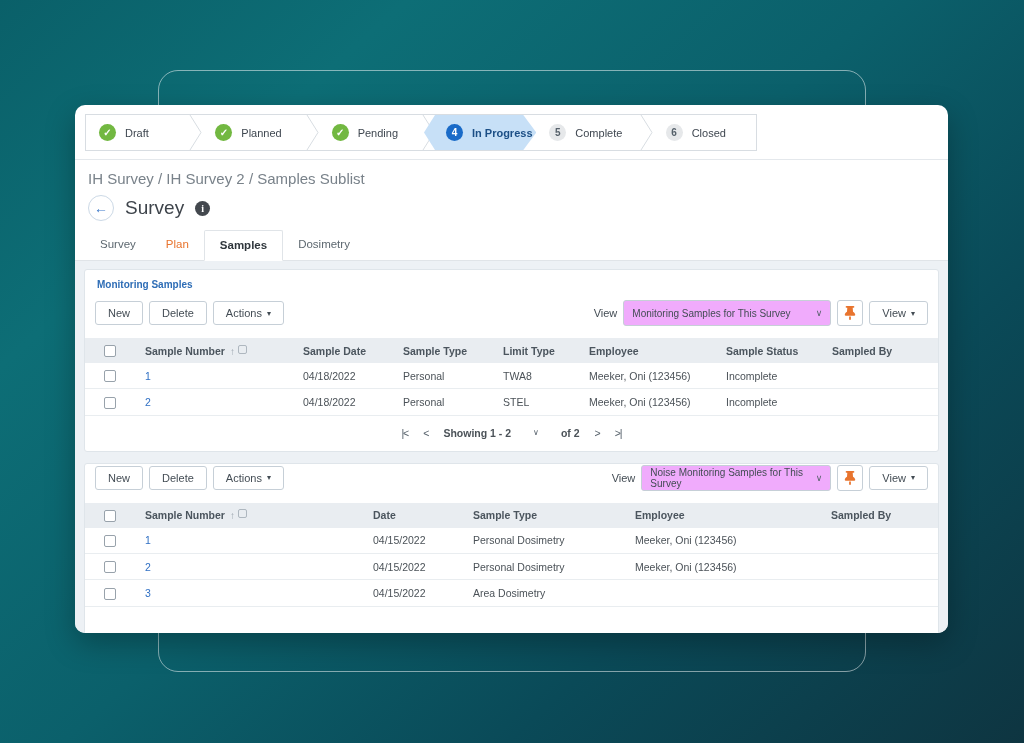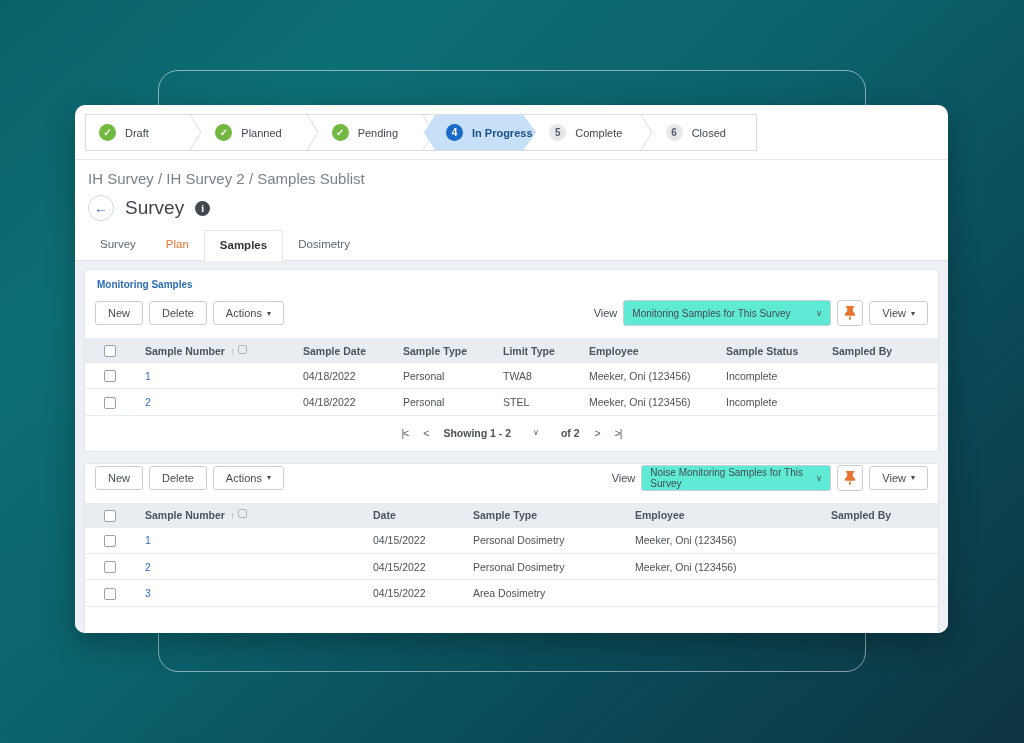--- a/index.html
+++ b/index.html
@@ -56,21 +56,21 @@
   .section { background:#fff; border:1px solid #dfe5ea; border-radius:3px; flex:none; }
   .section.grow { flex:1 1 auto; }
   .section-title { color:#2e6db6; font-weight:bold; font-size:10px; padding:9px 12px 9px; }
   .toolbar { display:flex; align-items:center; gap:6px; padding:1px 10px 12px; }
   .btn { border:1px solid #c6cfd7; background:#fff; border-radius:3px; padding:5px 12px;
     font-size:11px; color:#434c54; cursor:pointer; display:flex; align-items:center; gap:5px; }
   .btn .caret { font-size:8px; color:#434c54; }
   .toolbar-right { margin-left:auto; display:flex; align-items:center; gap:6px; }
   .view-label { font-size:11px; color:#434c54; }
   .select-box { border:1px solid #c6cfd7; border-radius:3px; height:26px; display:flex; align-items:center;
-    justify-content:space-between; padding:0 8px; font-size:10px; color:#434c54; cursor:pointer; background:#5eead4; }
+    justify-content:space-between; padding:0 8px; font-size:10px; color:#434c54; cursor:pointer; background:#f0abfc; }
   .select-box .chev { color:#55606a; font-size:9px; margin-left:8px; }
   .sel-wide { width:208px; } .sel-narrow { width:190px; }
   .icon-btn { border:1px solid #c6cfd7; background:#fff; border-radius:3px; width:26px; height:26px;
     display:flex; align-items:center; justify-content:center; cursor:pointer; }
 
   
   table { width:100%; border-collapse:collapse; table-layout:fixed; }
   thead tr { background:#e9edf1; }
   th { text-align:left; font-size:10.5px; color:#4b555e; font-weight:bold; padding:6px 10px; white-space:nowrap; overflow:hidden; }
   td { font-size:10.5px; color:#4b5258; padding:6px 10px; white-space:nowrap; overflow:hidden; }

